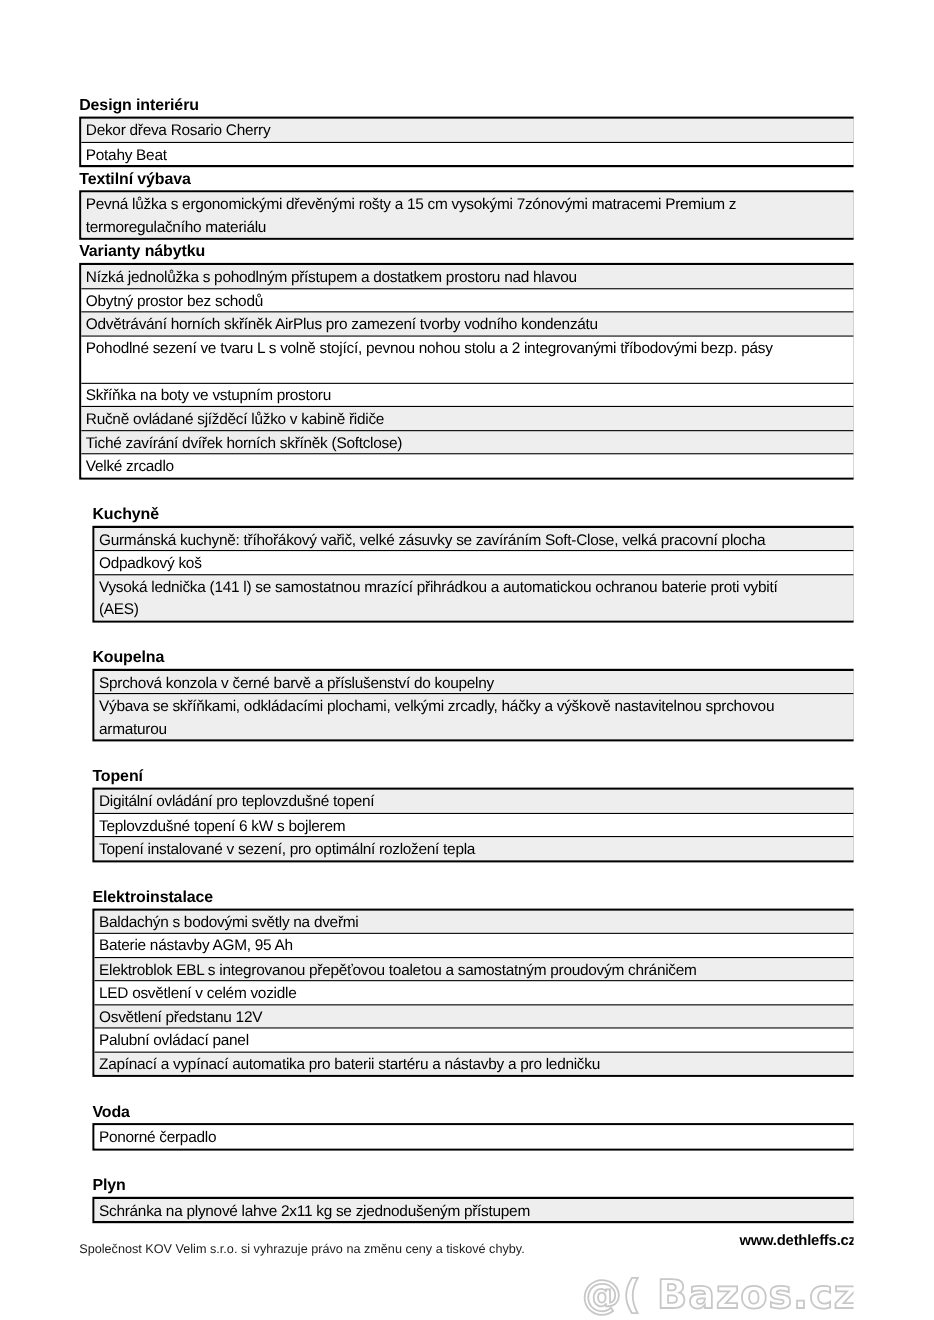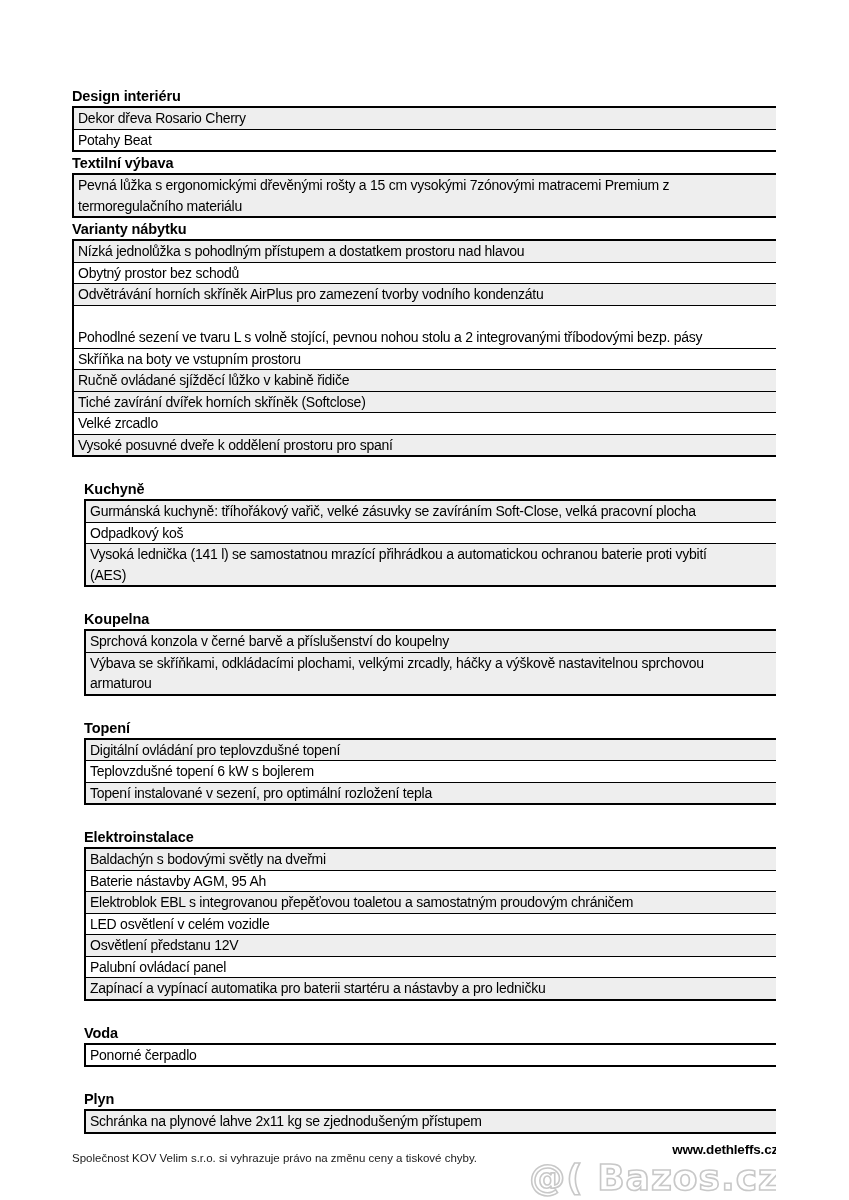--- a/index.html
+++ b/index.html
@@ -37,21 +37,21 @@
     padding: 0 4px;
     letter-spacing: -0.25px;
     background: #ffffff;
     white-space: pre-wrap;
   }
   .row.shaded { background: #eeeeee; }
   .row + .row { border-top: 1px solid #000000; }
   .row.tall {
     min-height: 42px;
     display: flex;
-    align-items: flex-end;
+    align-items: flex-start;
   }
   .footer {
     position: relative;
     margin-top: 6px;
     height: 56px;
   }
   .footer-left {
     position: absolute;
     left: 0;
     top: 11px;
@@ -110,21 +110,20 @@
           <h2 class="section-title">Varianty nábytku</h2>
           <div class="spec-table">
             <div class="row shaded"><span>Nízká jednolůžka s pohodlným přístupem a dostatkem prostoru nad hlavou</span></div>
             <div class="row"><span>Obytný prostor bez schodů</span></div>
             <div class="row shaded"><span>Odvětrávání horních skříněk AirPlus pro zamezení tvorby vodního kondenzátu</span></div>
             <div class="row tall"><span>Pohodlné sezení ve tvaru L s volně stojící, pevnou nohou stolu a 2 integrovanými tříbodovými bezp. pásy</span></div>
             <div class="row"><span>Skříňka na boty ve vstupním prostoru</span></div>
             <div class="row shaded"><span>Ručně ovládané sjížděcí lůžko v kabině řidiče</span></div>
             <div class="row shaded"><span>Tiché zavírání dvířek horních skříněk (Softclose)</span></div>
             <div class="row"><span>Velké zrcadlo</span></div>
-            <div class="row shaded"><span>Vysoké posuvné dveře k oddělení prostoru pro spaní</span></div>
           </div>
         </section>
         <section class="section gap">
           <h2 class="section-title">Kuchyně</h2>
           <div class="spec-table">
             <div class="row shaded"><span>Gurmánská kuchyně: tříhořákový vařič, velké zásuvky se zavíráním Soft-Close, velká pracovní plocha</span></div>
             <div class="row"><span>Odpadkový koš</span></div>
             <div class="row shaded"><span>Vysoká lednička (141 l) se samostatnou mrazící přihrádkou a automatickou ochranou baterie proti vybití
 (AES)</span></div>
           </div>

